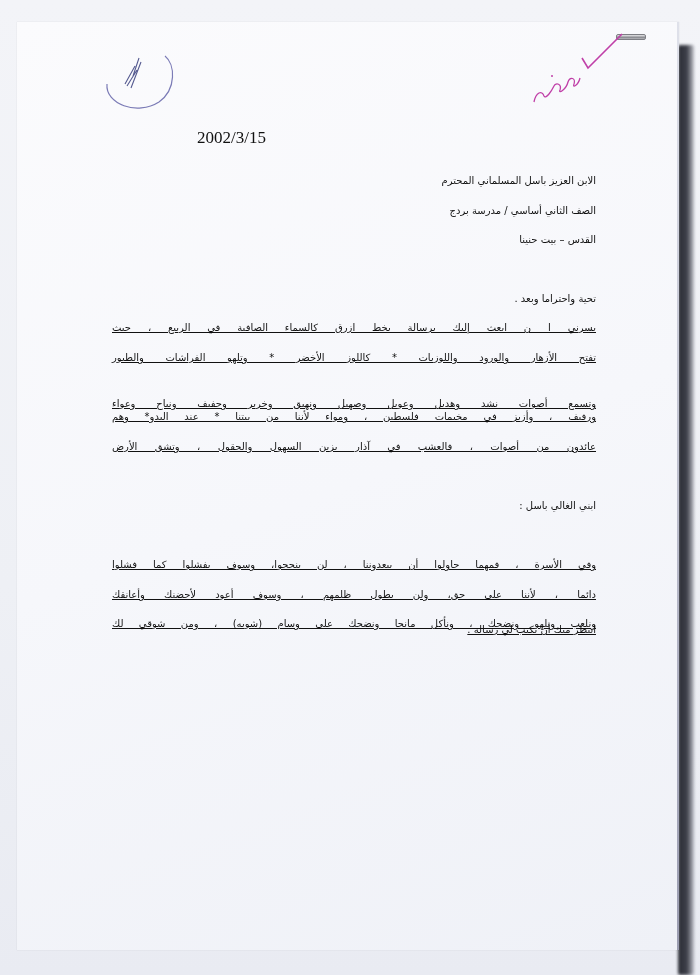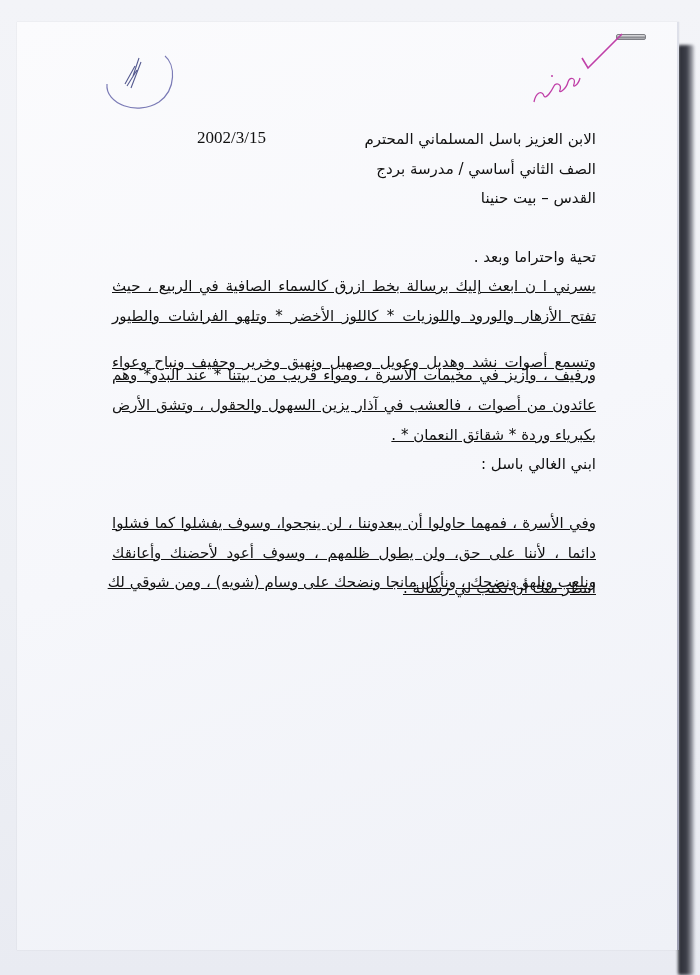--- a/index.html
+++ b/index.html
@@ -59,23 +59,24 @@
     .check-mark {
       position: absolute;
       left: 505px;
       top: 8px;
     }
     .text {
       position: absolute;
       direction: rtl;
       text-align: right;
       color: #111;
-      font-size: 15px;
+      font-size: 10px;
       white-space: nowrap;
       line-height: 1;
+      margin-top: 44px;
     }
     .date {
       position: absolute;
       left: 180px;
       top: 106px;
       font-family: "Liberation Serif", "DejaVu Serif", serif;
       font-size: 17px;
       color: #111;
       direction: ltr;
     }
@@ -115,23 +116,22 @@
 
   <div class="text header-line" style="top:110px;">الابن العزيز  باسل المسلماني     المحترم</div>
   <div class="text header-line" style="top:140px;">الصف الثاني أساسي / مدرسة بردج</div>
   <div class="text header-line" style="top:169px;">القدس – بيت حنينا</div>
 
   <div class="text header-line" style="top:228px;">تحية واحتراما وبعد .</div>
 
   <div class="text body-line" style="top:257px;">يسرني ا ن ابعث إليك برسالة بخط ازرق كالسماء الصافية في الربيع ،  حيث</div>
   <div class="text body-line" style="top:287px;">تفتح الأزهار والورود واللوزيات * كاللوز الأخضر * وتلهو الفراشات والطيور</div>
   <div class="text body-line" style="top:333px;">وتسمع أصوات نشد وهديل وعويل وصهيل ونهيق وخرير وحفيف ونباح وعواء</div>
-  <div class="text body-line" style="top:346px;">ورفيف ، وأزيز في مخيمات الأسرة ، ومواء قريب من بيتنا * عند البدو* وهم</div>
+  <div class="text body-line" style="top:346px;">ورفيف ، وأزيز في مخيمات فلسطين ، ومواء لأننا من بيتنا * عند البدو* وهم</div>
   <div class="text body-line" style="top:376px;">عائدون من أصوات ، فالعشب في آذار يزين السهول والحقول ، وتشق الأرض</div>
-  <div class="text body-line last" style="top:406px;">بكبرياء وردة * شقائق النعمان * .</div>
 
   <div class="text header-line" style="top:435px;">ابني الغالي باسل  :</div>
 
   <div class="text body-line" style="top:494px;">وفي الأسرة ،  فمهما حاولوا أن يبعدوننا ،  لن ينجحوا،  وسوف يفشلوا كما فشلوا</div>
   <div class="text body-line" style="top:524px;">دائما ،  لأننا على حق،  ولن يطول ظلمهم ،   وسوف أعود لأحضنك وأعانقك</div>
   <div class="text body-line" style="top:553px;">ونلعب ونلهو ونضحك ،  ونأكل مانجا ونضحك على وسام (شويه) ، ومن شوقي لك</div>
   <div class="text body-line last" style="top:559px;">انتظر منك أن تكتب لي رسالة .</div>
 </div>
 
 </body></html>

